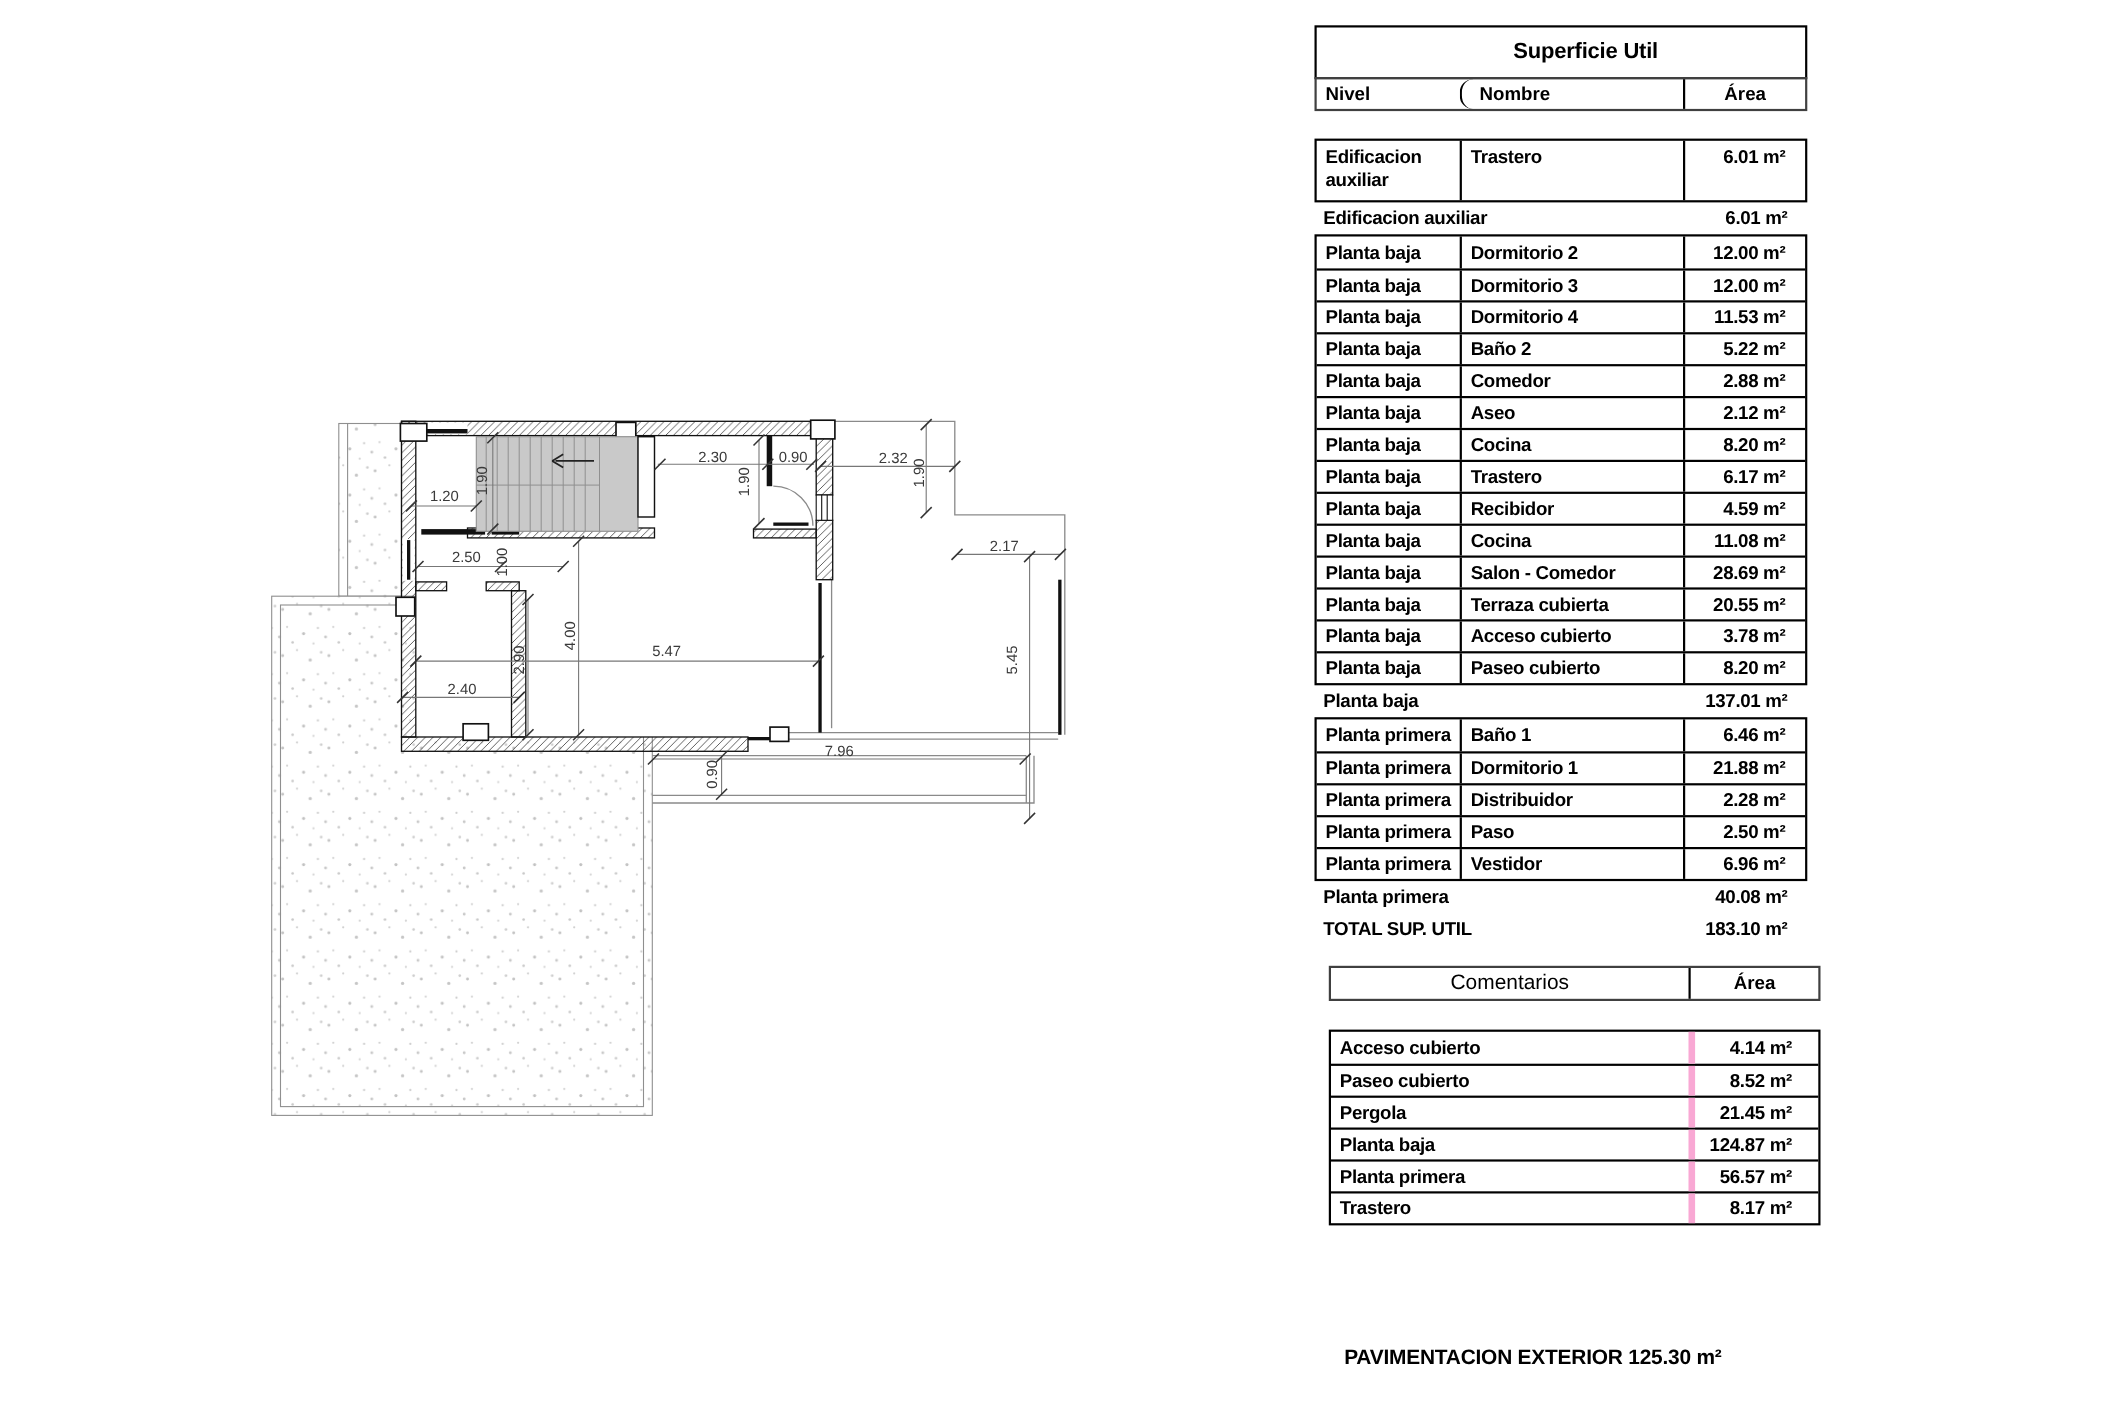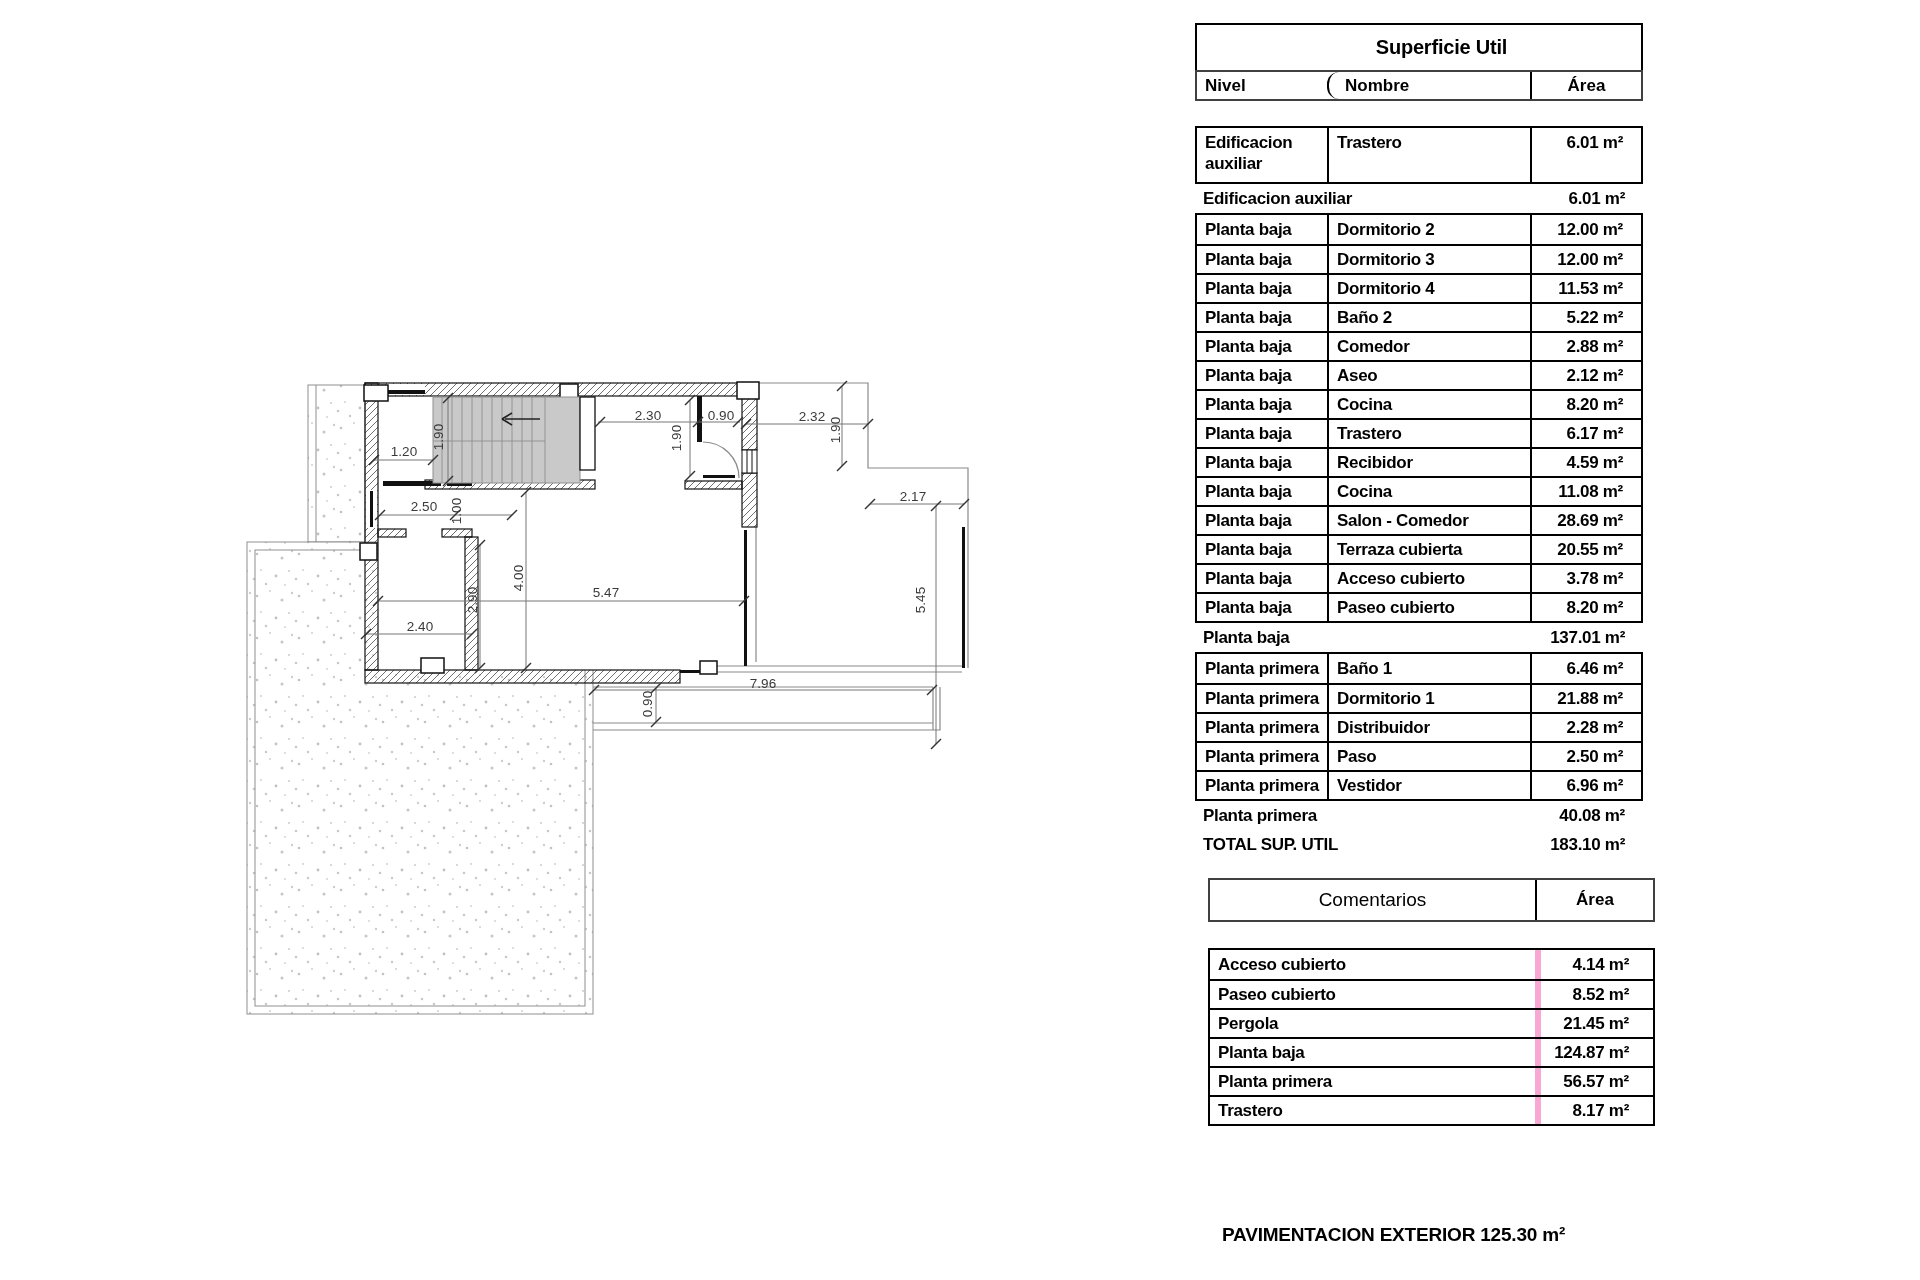--- a/index.html
+++ b/index.html
@@ -33,21 +33,21 @@
   #t1 .h3{width:111px;justify-content:center;border-left:2px solid #000;}
   #t1 .gap{height:25px;}
   #t1 .c1{width:130px;padding-left:8px;}
   #t1 .c2{width:203px;padding-left:8px;border-left:2px solid #000;}
   #t1 .c3{width:111px;justify-content:flex-end;padding-right:18px;border-left:2px solid #000;}
   #t1 .sub .val{width:111px;padding-right:18px;}
 
   
   #t2{left:1208px;top:880px;width:447px;}
   #t2 .title{height:45px;line-height:41px;}
-  #t2 .hdr{height:44px;}
+  #t2 .hdr{height:32px;}
   #t2 .h1{width:325px;justify-content:center;font-weight:400;font-size:19px;letter-spacing:0;}
   #t2 .h3{width:118px;justify-content:center;border-left:2px solid #000;}
   #t2 .gap{height:26px;}
   #t2 .c1{width:325px;padding-left:8px;}
   #t2 .c3{width:118px;justify-content:flex-end;padding-right:24px;border-left:6px solid #f9a8d4;}
   #t2 .sub .val{width:118px;padding-right:24px;}
 
   .note{position:absolute;left:1222px;top:1224px;font-weight:700;font-size:19px;letter-spacing:-0.2px;}
 </style>
 </head>

